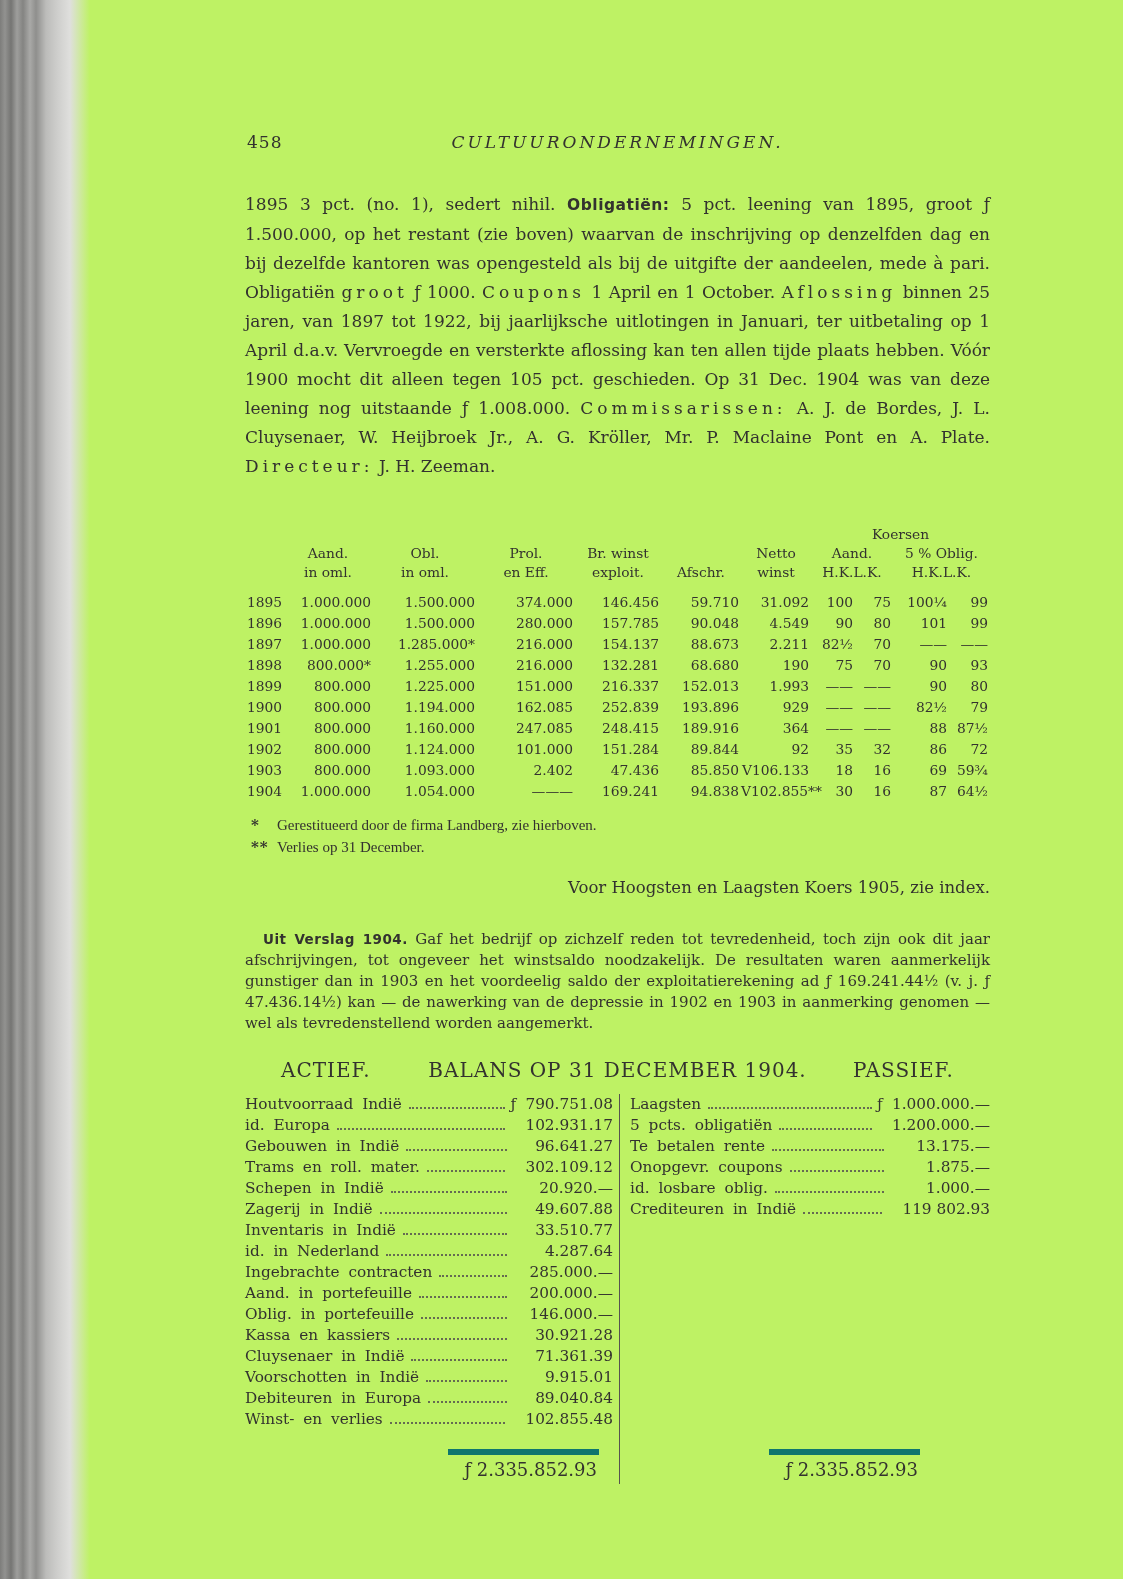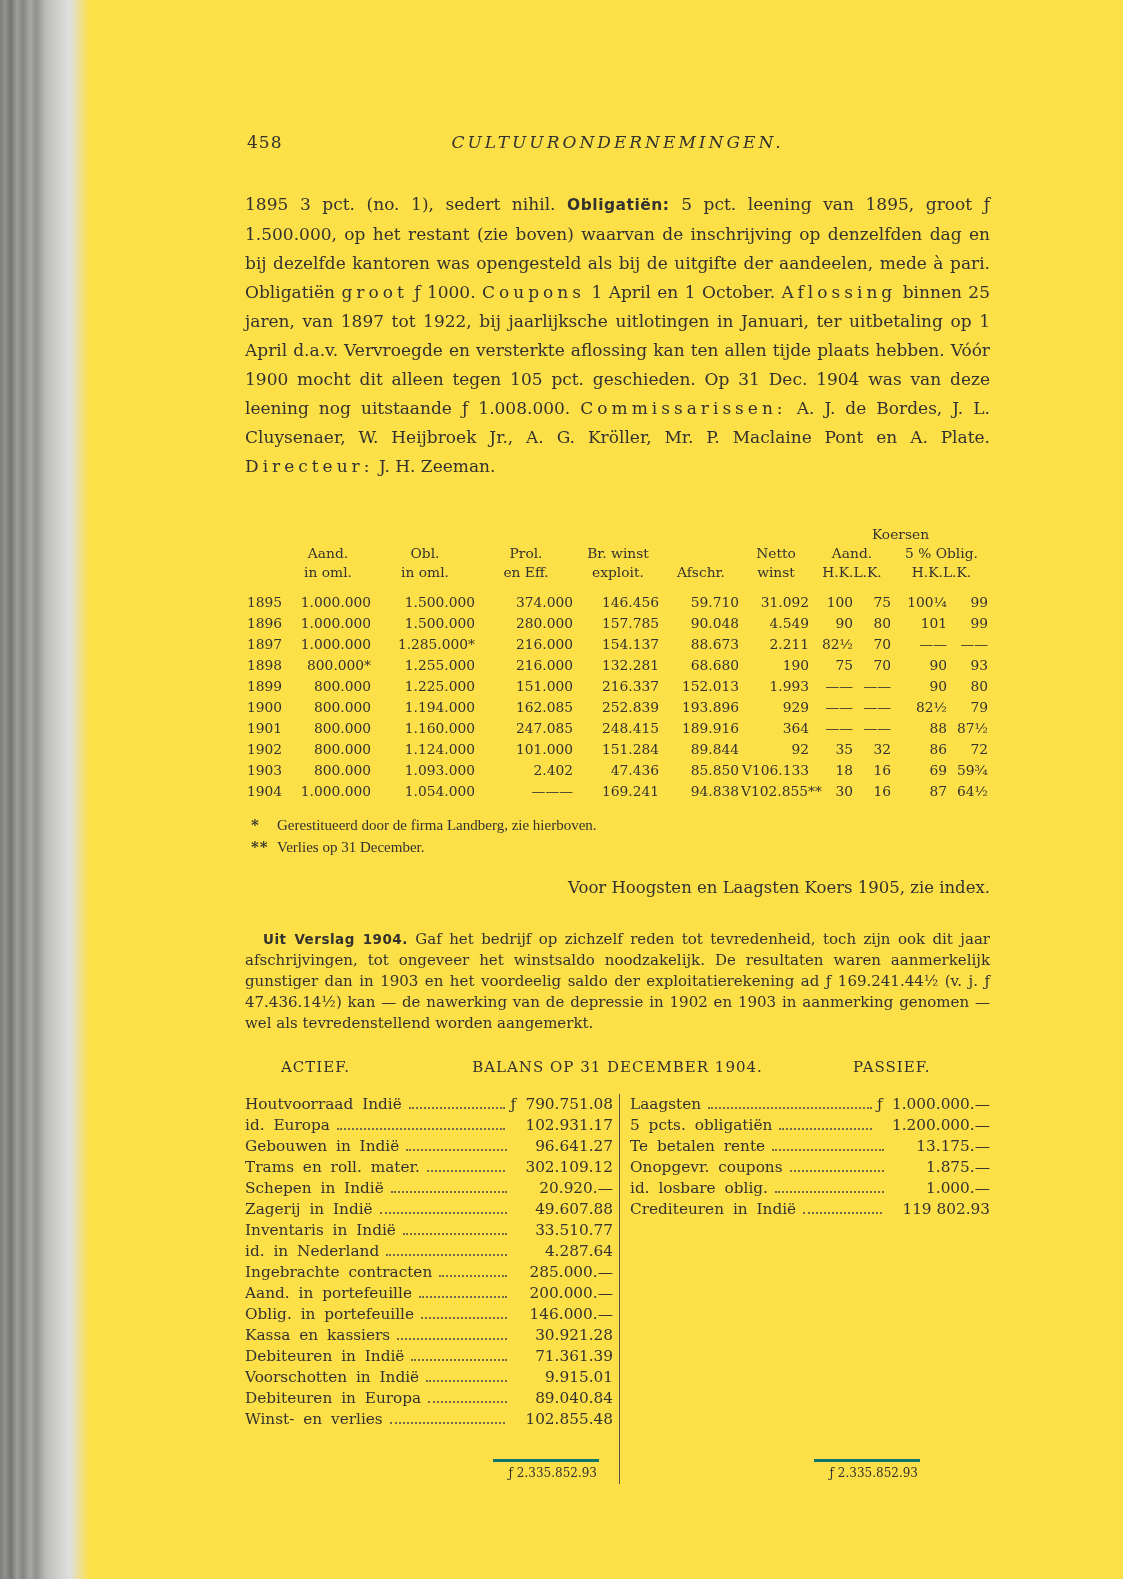--- a/index.html
+++ b/index.html
@@ -1,19 +1,19 @@
 <!DOCTYPE html>
 <html><head>
 <meta charset="utf-8">
 <style>
   html,body { margin:0; padding:0; }
   .page {
     position:relative;
     width:1123px; height:1579px;
-    background:#fde047;
+    background:#bef264;
     font-family:"DejaVu Serif", serif;
     color:#33322f;
     overflow:hidden;
   }
   .binding {
     position:absolute; left:0; top:0; bottom:0; width:90px;
     background:linear-gradient(90deg,
       #7d7d7b 0px,#929290 5px,#757573 11px,#9e9e9c 17px,
       #848482 23px,#a9a9a7 30px,#8f8f8d 36px,#bcbcba 46px,
       #cfcfcd 58px,#dfdfdd 70px,rgba(233,233,231,0) 90px);
@@ -44,35 +44,35 @@
   .footnotes { margin-top:12px; font-size:15px; line-height:22px; }
   .fnline { display:flex; }
   .fnmark { width:26px; padding-left:6px; font-weight:bold; letter-spacing:1px; }
   .fntext { flex:1;font-family:Liberation Serif, serif; }
 
   .index-note { margin:20px 0 0 0; text-align:right; font-size:16.5px; }
 
   .verslag { margin:32px 0 0 0; font-size:15px; line-height:21px; text-align:justify; text-indent:18px; }
 
   .balans { margin-top:24px; }
-  .balans-header { position:relative; height:26px; font-size:15px; letter-spacing:1px; }
+  .balans-header { position:relative; height:26px; font-size:20px; letter-spacing:1px; }
   .actief-label { position:absolute; left:36px; }
   .balans-title { position:absolute; left:50%; transform:translateX(-50%); white-space:nowrap; }
   .passief-label { position:absolute; left:608px; }
   .balans-body { display:flex; align-items:stretch; margin-top:10px; min-height:390px; }
   .bcol { position:relative; font-size:15.3px; }
   .bcol-left { width:368px; padding-right:6px; }
   .bdiv { width:1px; background:#56544f; }
   .bcol-right { flex:1; padding-left:10px; }
   .brow { display:flex; align-items:baseline; line-height:21px;justify-content:flex-end; }
   .blabel { white-space:nowrap; word-spacing:4px; }
   .bleader { flex:1; border-bottom:2px dotted #56544f; margin:0 5px 4px 7px; min-width:8px; opacity:.85; }
   .bcur { width:15px; white-space:nowrap; }
   .bval { text-align:right; white-space:nowrap; min-width:86px; }
-  .btotal { position:absolute; bottom:4px; border-top:3px solid #0f766e; padding:4px 2px 0 16px; font-size:12px; white-space:nowrap; }
+  .btotal { position:absolute; bottom:4px; border-top:6px solid #0f766e; padding:4px 2px 0 16px; font-size:18px; white-space:nowrap; }
   .btotal-left { right:20px; }
   .btotal-right { right:70px; }
 </style>
 </head>
 <body>
 
 <div class="page">
   <div class="binding"></div>
   <div class="content">
 
@@ -329,21 +329,21 @@
               <span class="bcur"></span>
               <span class="bval">146.000.—</span>
             </div>
             <div class="brow">
               <span class="blabel">Kassa en kassiers</span>
               <span class="bleader"></span>
               <span class="bcur"></span>
               <span class="bval">30.921.28</span>
             </div>
             <div class="brow">
-              <span class="blabel">Debiteuren in Indië</span>
+              <span class="blabel">Cluysenaer in Indië</span>
               <span class="bleader"></span>
               <span class="bcur"></span>
               <span class="bval">71.361.39</span>
             </div>
             <div class="brow">
               <span class="blabel">Voorschotten in Indië</span>
               <span class="bleader"></span>
               <span class="bcur"></span>
               <span class="bval">9.915.01</span>
             </div>

